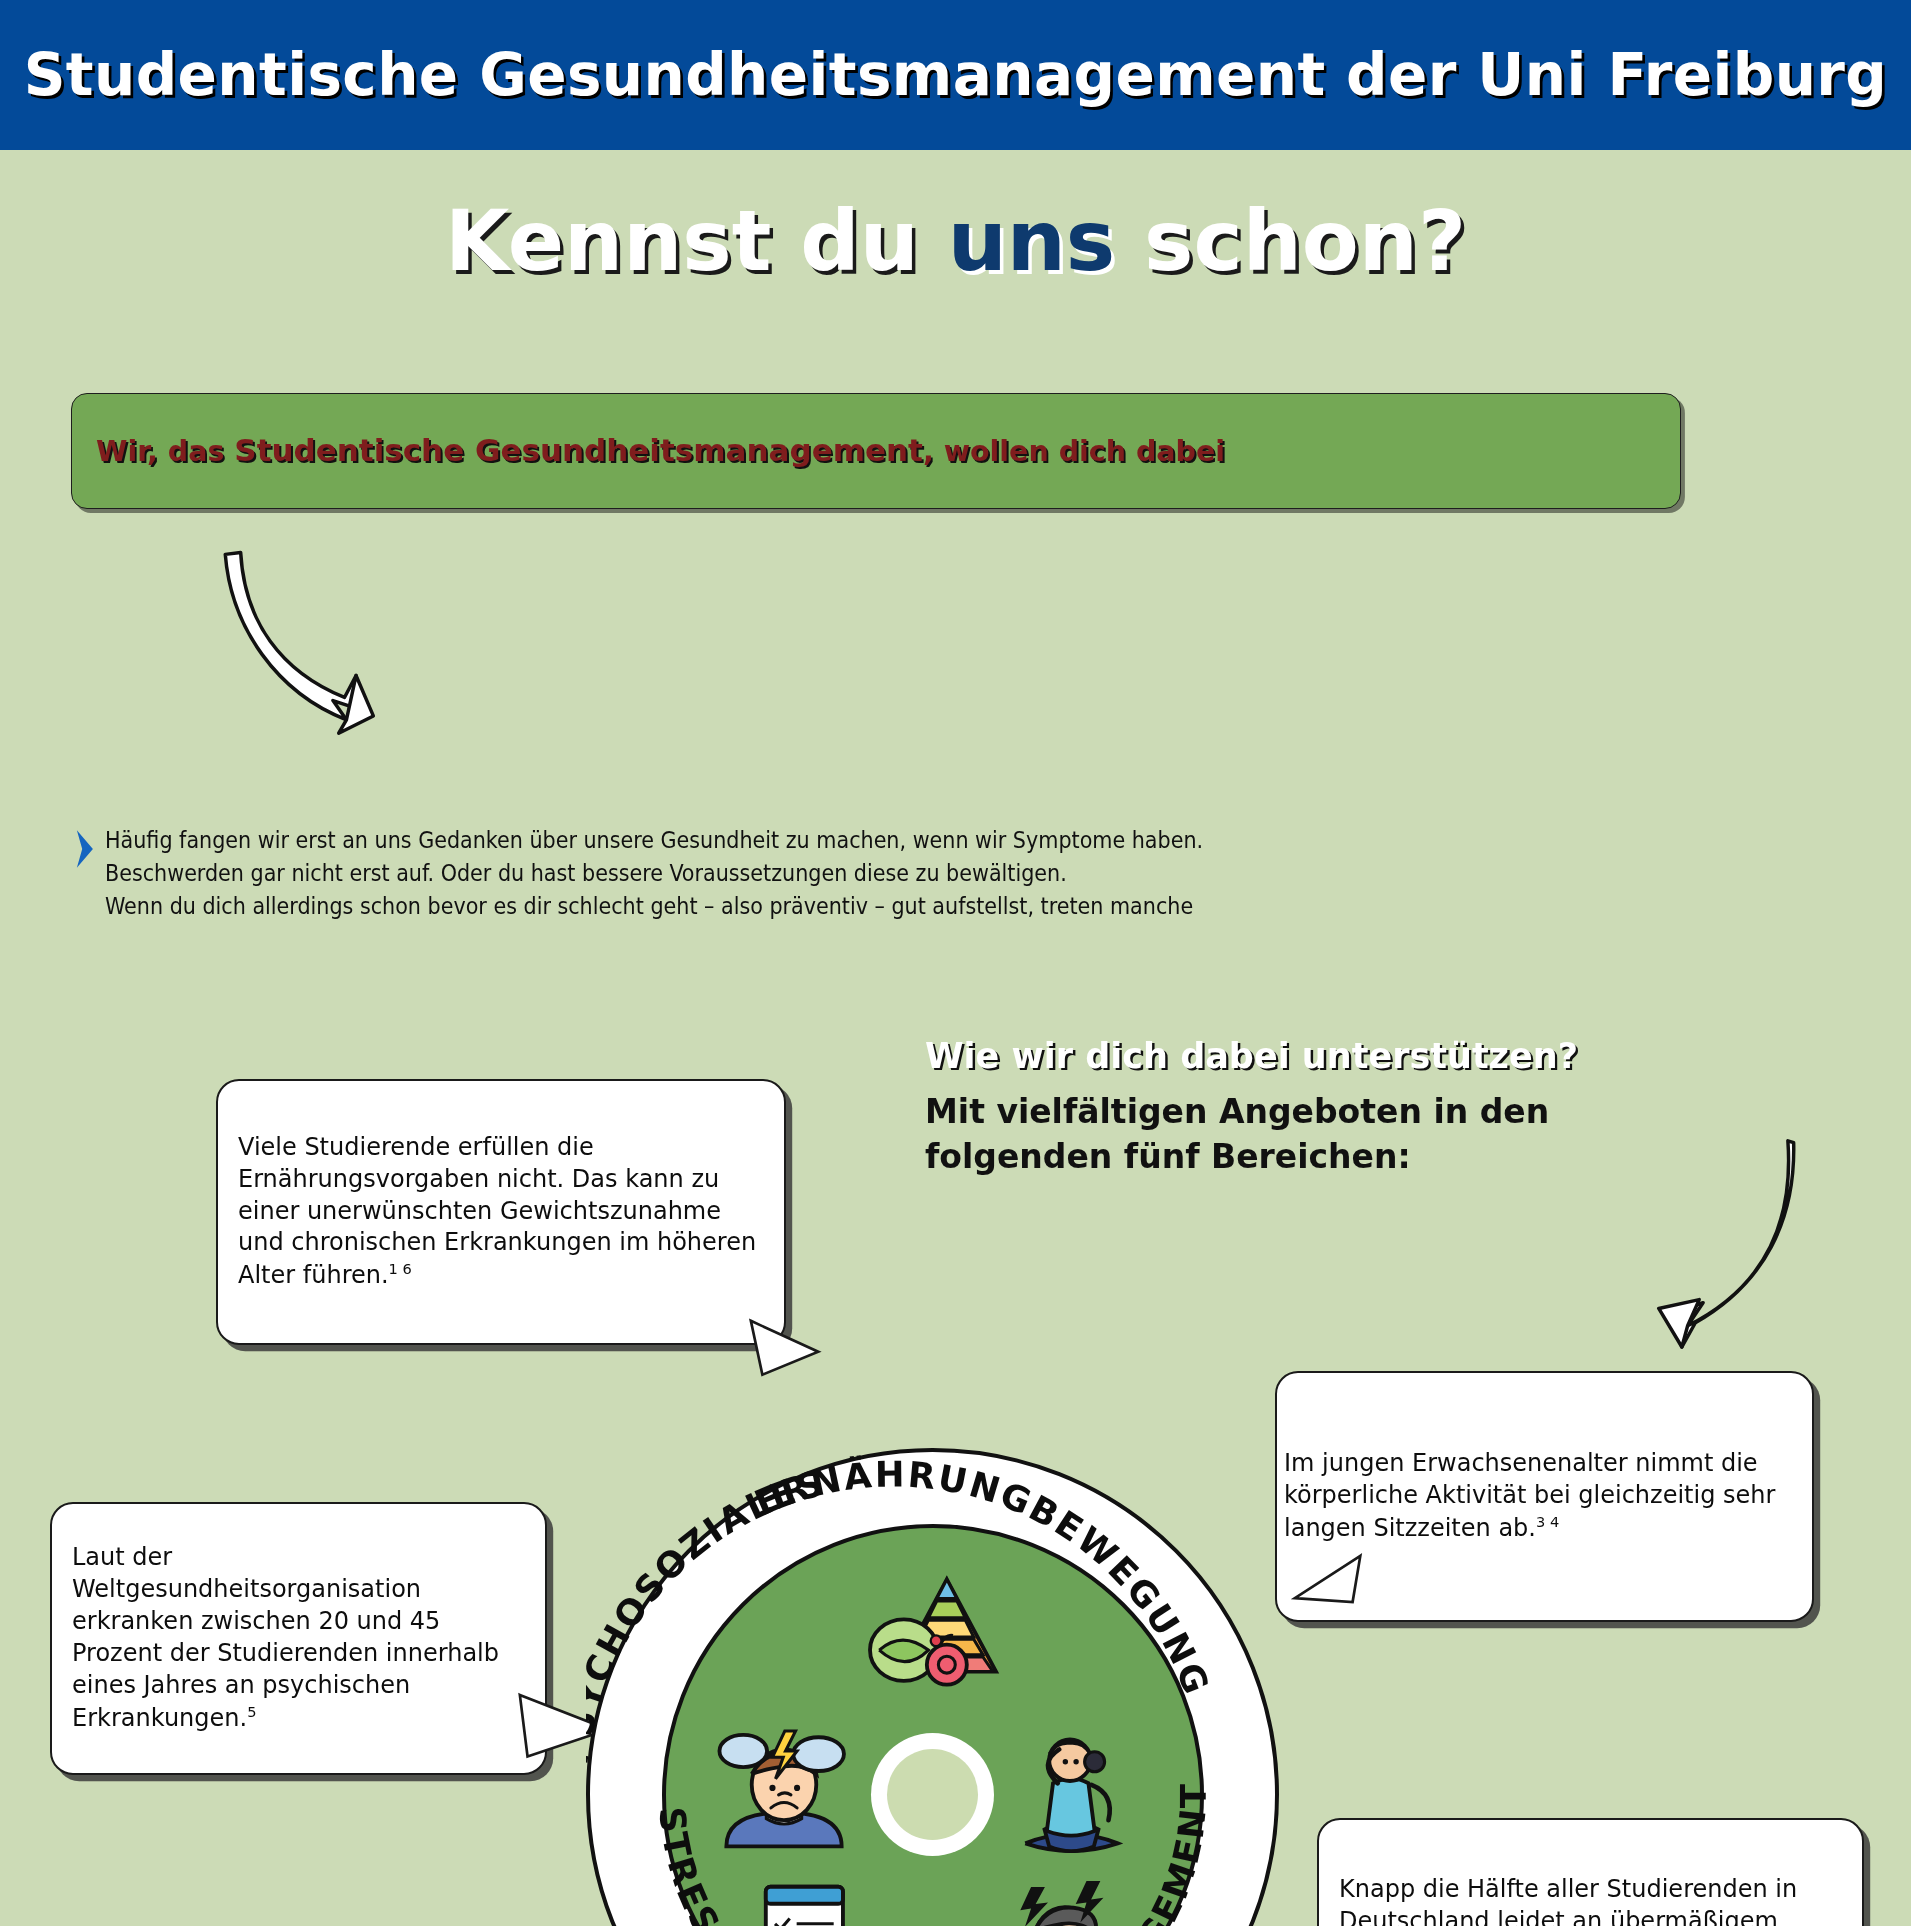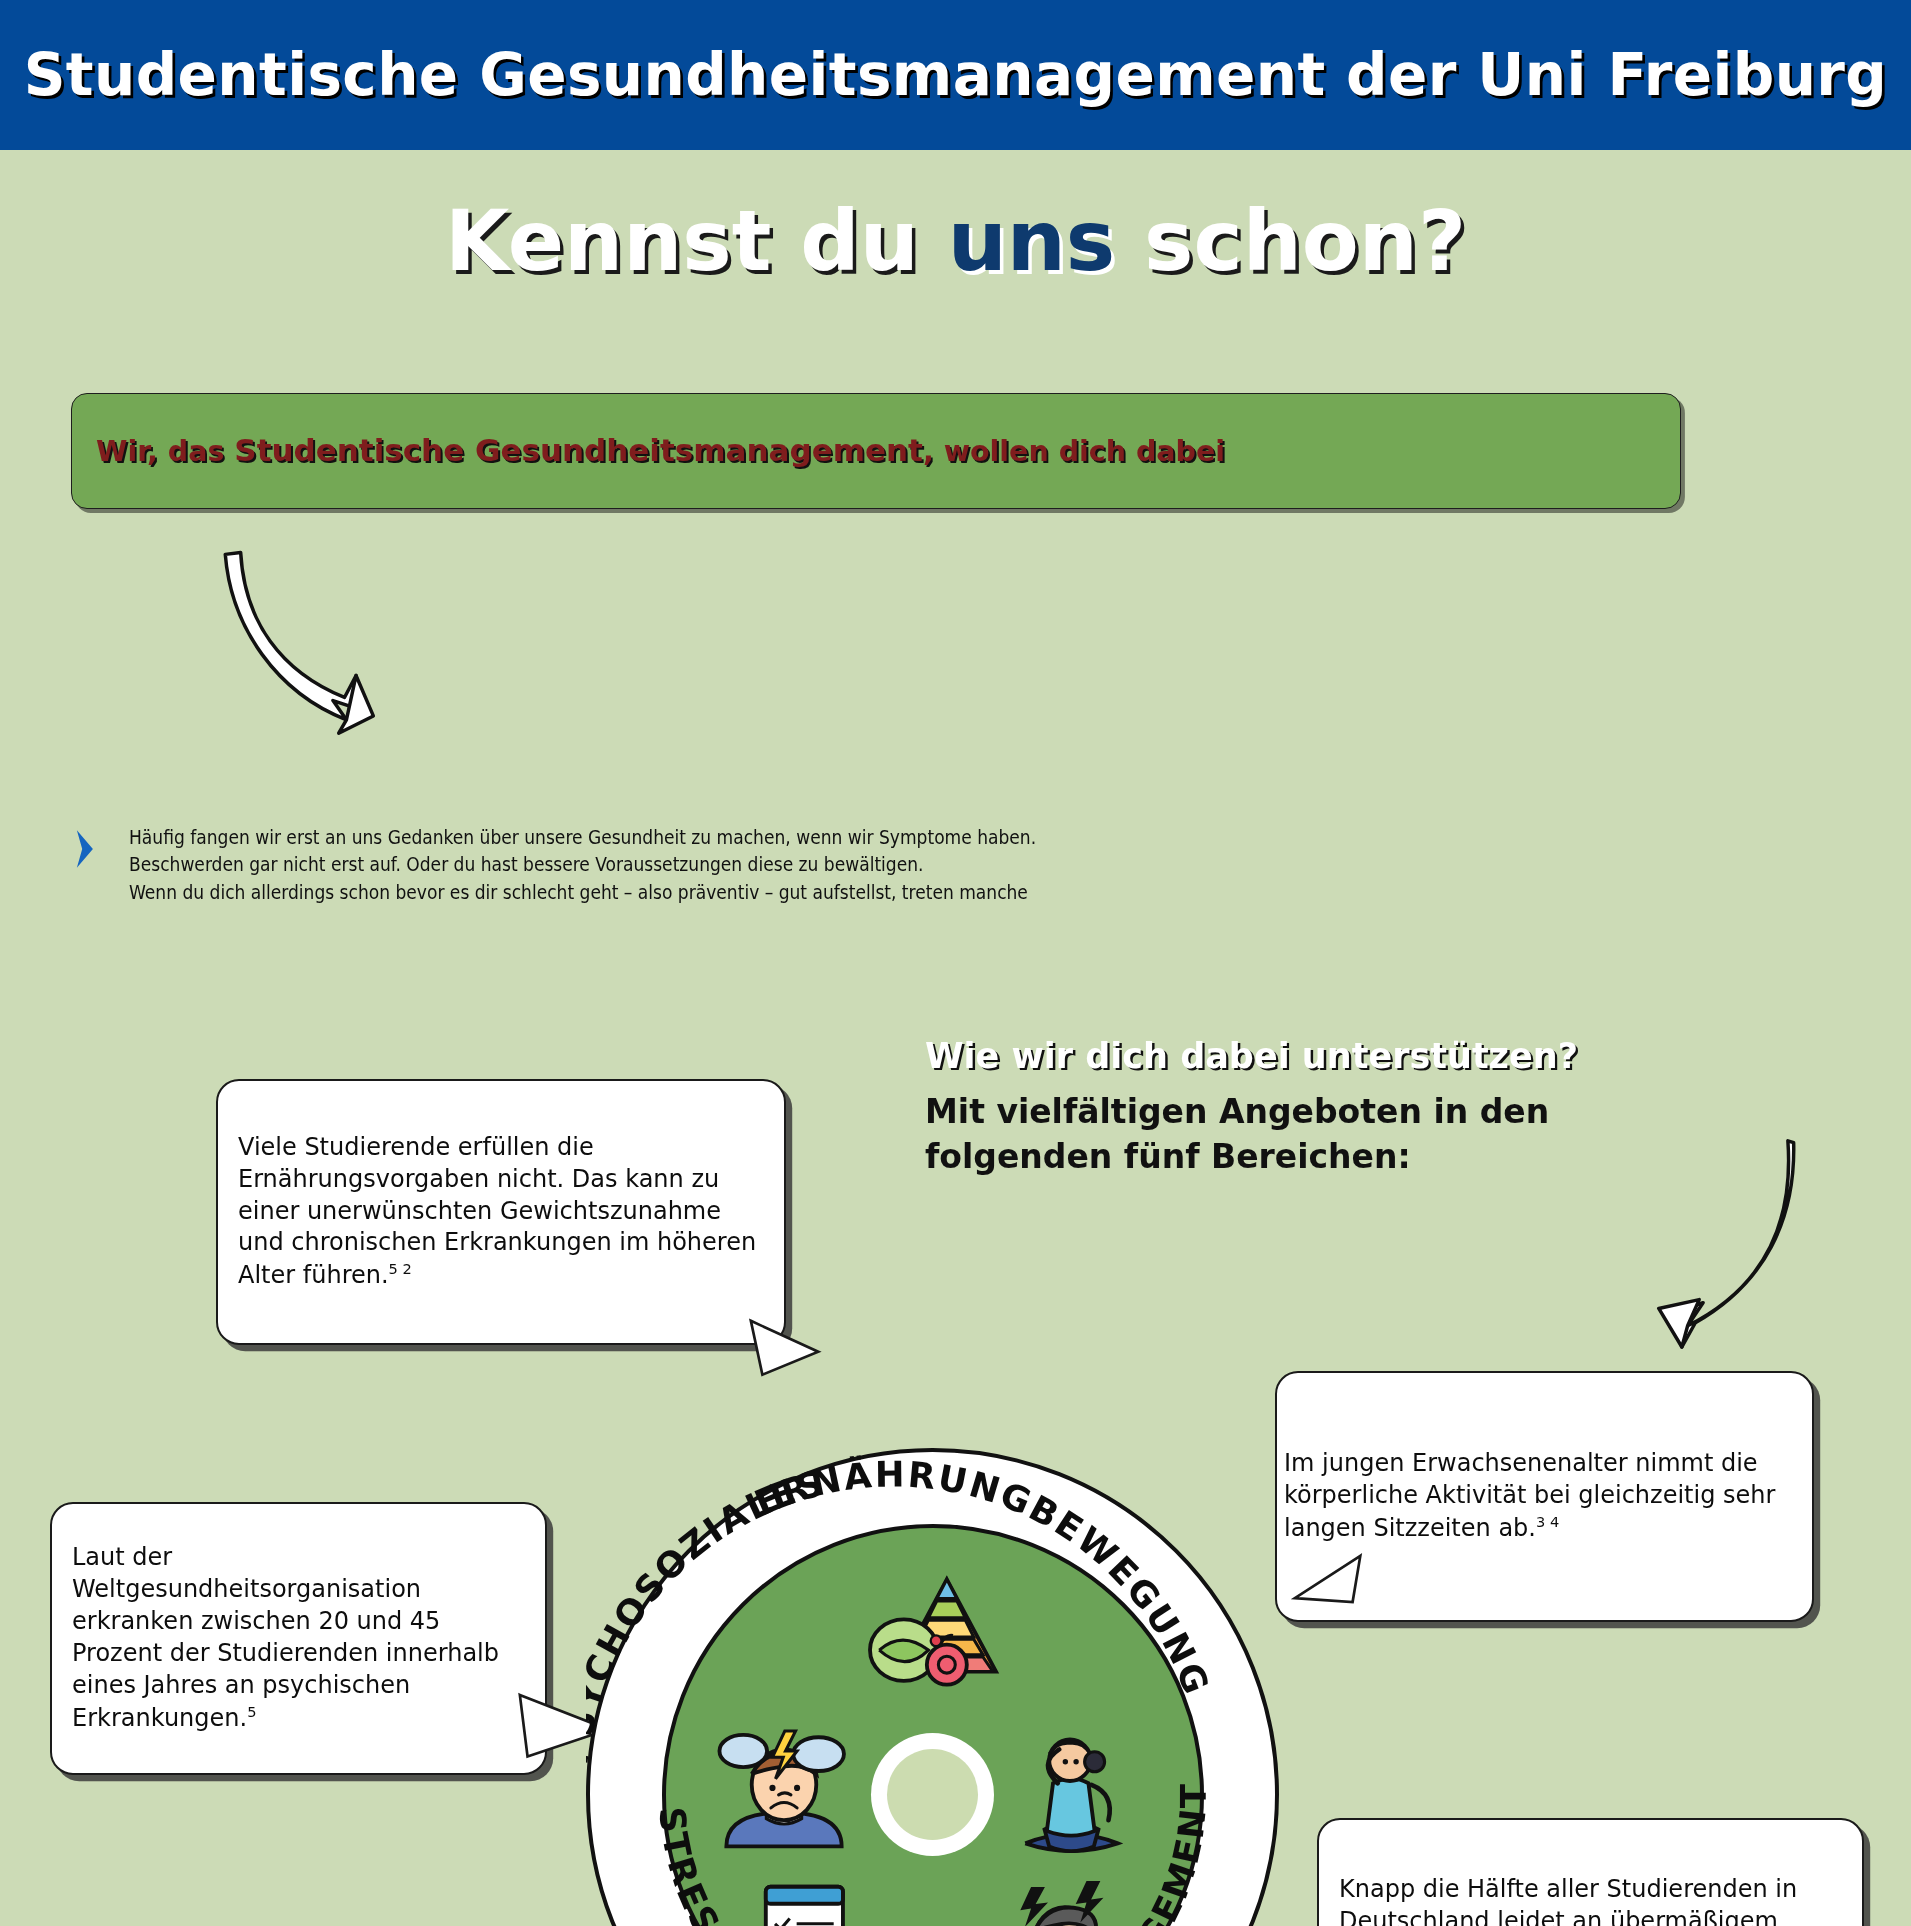--- a/index.html
+++ b/index.html
@@ -56,22 +56,22 @@
   .arrow-2{ position:absolute; left:1572px; top:1133px; width:239px; height:216px; }
 
   
   .intro{
     position:absolute; left:73px; top:824px; width:1772px;
   }
   .intro-chevron{
     position:absolute; left:0; top:3.9px; width:23px; height:42px;
   }
   .intro p{
-    margin-left:56px;
-    font-size:19px; color:#111; line-height:1.44; font-weight:normal;
+    margin-left:32px;
+    font-size:23px; color:#111; line-height:1.44; font-weight:normal;
     font-stretch:condensed;
   }
 
   
   .support-head{
     position:absolute; left:925px; top:1036px; width:925px;
   }
   .support-head .h{
     font-size:35px; font-weight:bold; color:#ffffff;
     text-shadow:2.3px 2.3px 0 #111;
@@ -176,21 +176,21 @@
   <p>Wenn du dich allerdings schon bevor es dir schlecht geht – also präventiv – gut aufstellst, treten manche</p>
 </div>
 
 <div class="support-head">
   <div class="h">Wie wir dich dabei unterstützen?</div>
   <div class="s">Mit vielfältigen Angeboten in den</div>
   <div class="s" style="margin-top:2.3px">folgenden fünf Bereichen:</div>
 </div>
 
 <div class="bubble b-nutrition">
-  <p><span>Viele Studierende erfüllen die Ernährungsvorgaben nicht. Das kann zu einer unerwünschten Gewichtszunahme und chronischen Erkrankungen im höheren Alter führen.</span><sup>5 2</sup></p>
+  <p><span>Viele Studierende erfüllen die Ernährungsvorgaben nicht. Das kann zu einer unerwünschten Gewichtszunahme und chronischen Erkrankungen im höheren Alter führen.</span><sup>1 6</sup></p>
 </div>
 <svg class="tail" style="left:747px; top:1317px; width:77px; height:77px;" viewBox="0 0 200 200">
   <path d="M10 10 L 185 90 L 40 150 Z" fill="#ffffff" stroke="#1a1a1a" stroke-width="7"></path>
 </svg>
 
 <div class="bubble b-activity">
   <p><span>Im jungen Erwachsenenalter nimmt die körperliche Aktivität bei gleichzeitig sehr langen Sitzzeiten ab.</span><sup>3 4</sup></p>
 </div>
 <svg class="tail" style="left:1287px; top:1552px; width:85px; height:77px;" viewBox="0 0 220 200">
   <path d="M190 10 L 20 120 L 170 130 Z" fill="#ffffff" stroke="#1a1a1a" stroke-width="7"></path>

